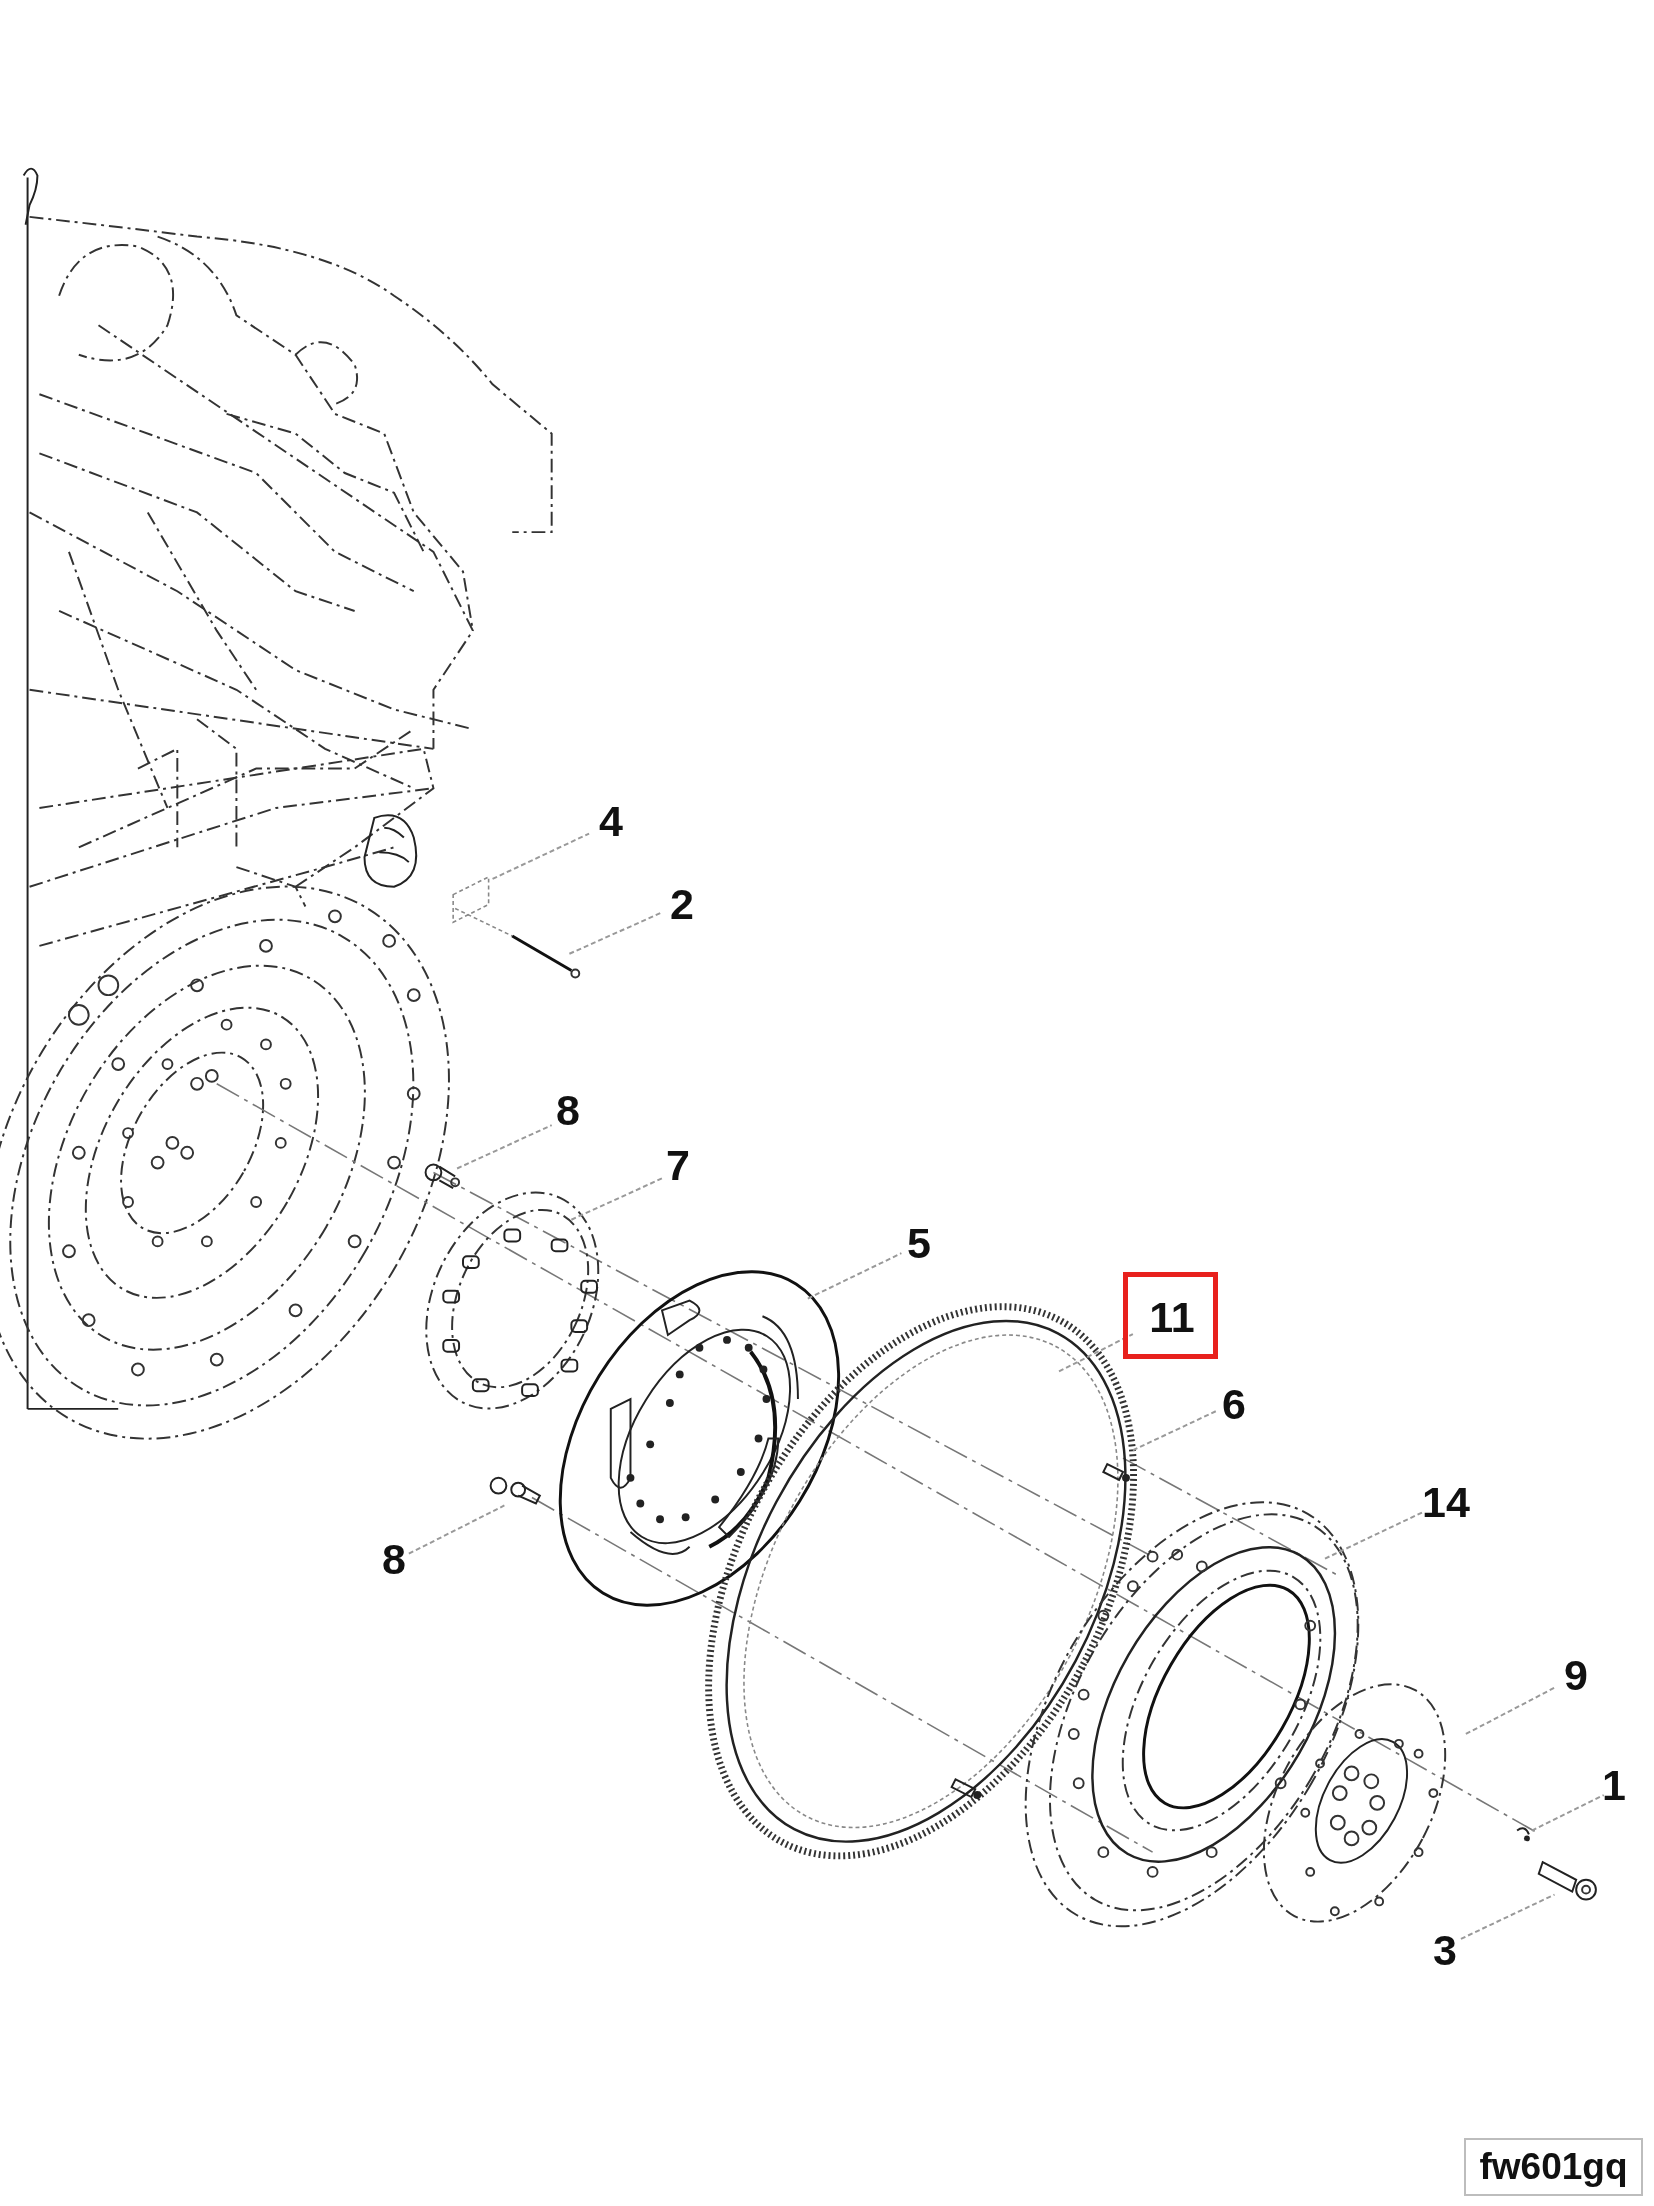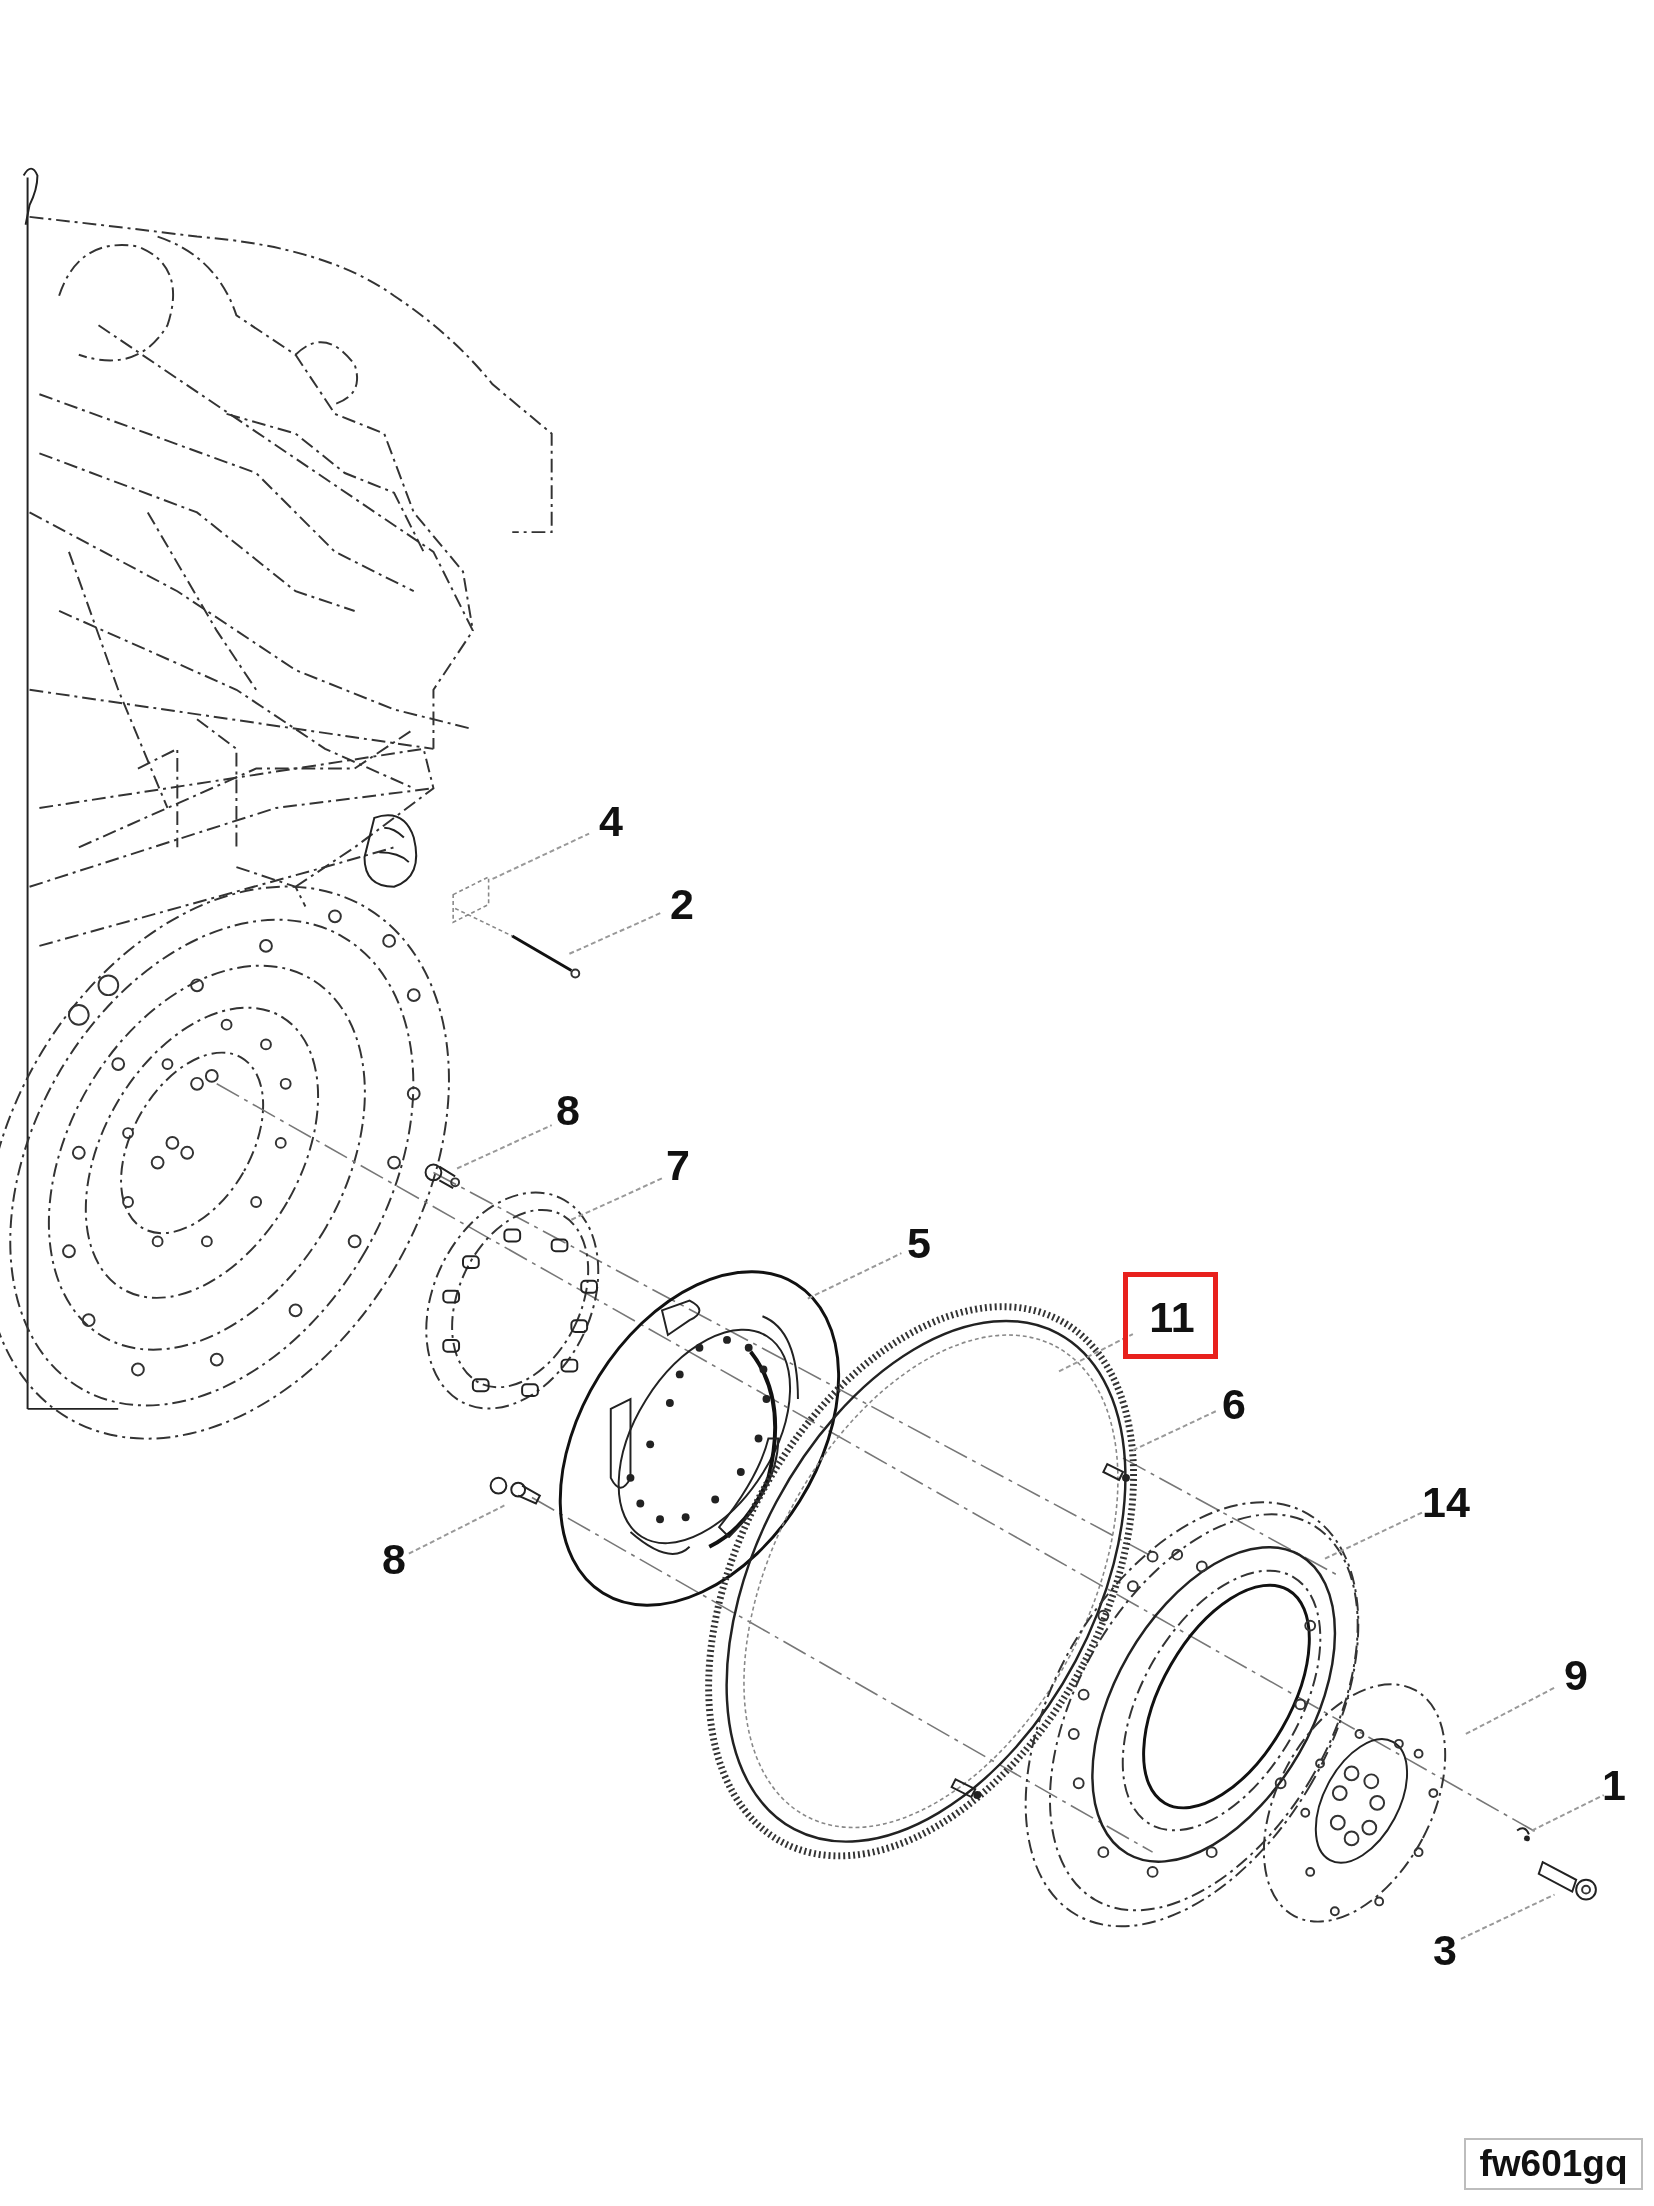--- a/index.html
+++ b/index.html
@@ -267,14 +267,14 @@
 <div class="callout" style="left:919px;top:1243px;">5</div>
 <div class="highlight-box" style="left: 1123px; top: 1272px; width: 95px; height: 87px; border-color: rgb(232, 33, 29);"></div>
 <div class="callout" style="left:1172px;top:1317px;">11</div>
 <div class="callout" style="left:1234px;top:1404px;">6</div>
 <div class="callout" style="left:1446px;top:1502px;">14</div>
 <div class="callout" style="left:394px;top:1559px;">8</div>
 <div class="callout" style="left:1576px;top:1675px;">9</div>
 <div class="callout" style="left:1614px;top:1785px;">1</div>
 <div class="callout" style="left:1445px;top:1950px;">3</div>
 
-<div class="figure-id" style="left:1464px;top:2138px;width:179px;height:52px;">fw601gq</div>
+<div class="figure-id" style="left:1464px;top:2138px;width:179px;height:58px;">fw601gq</div>
 
 
 </body></html>

